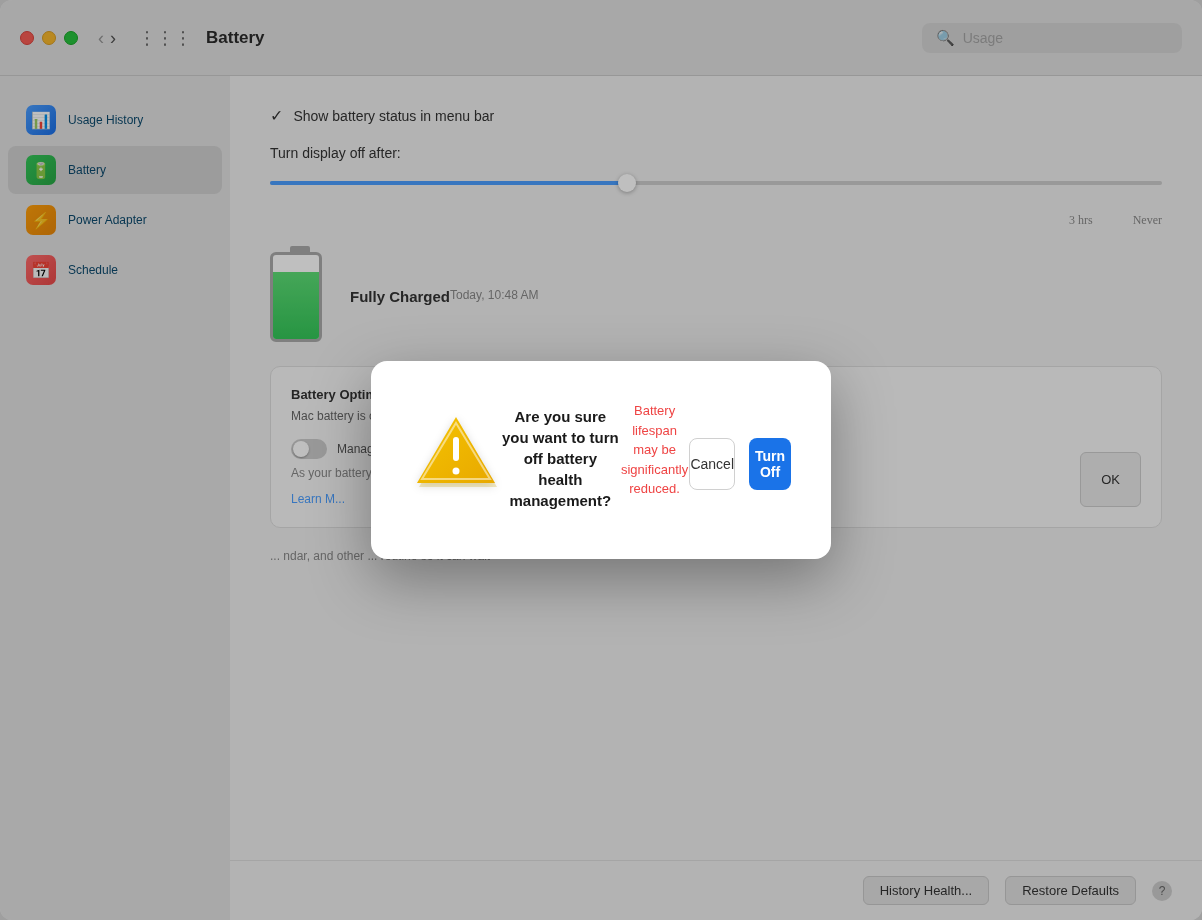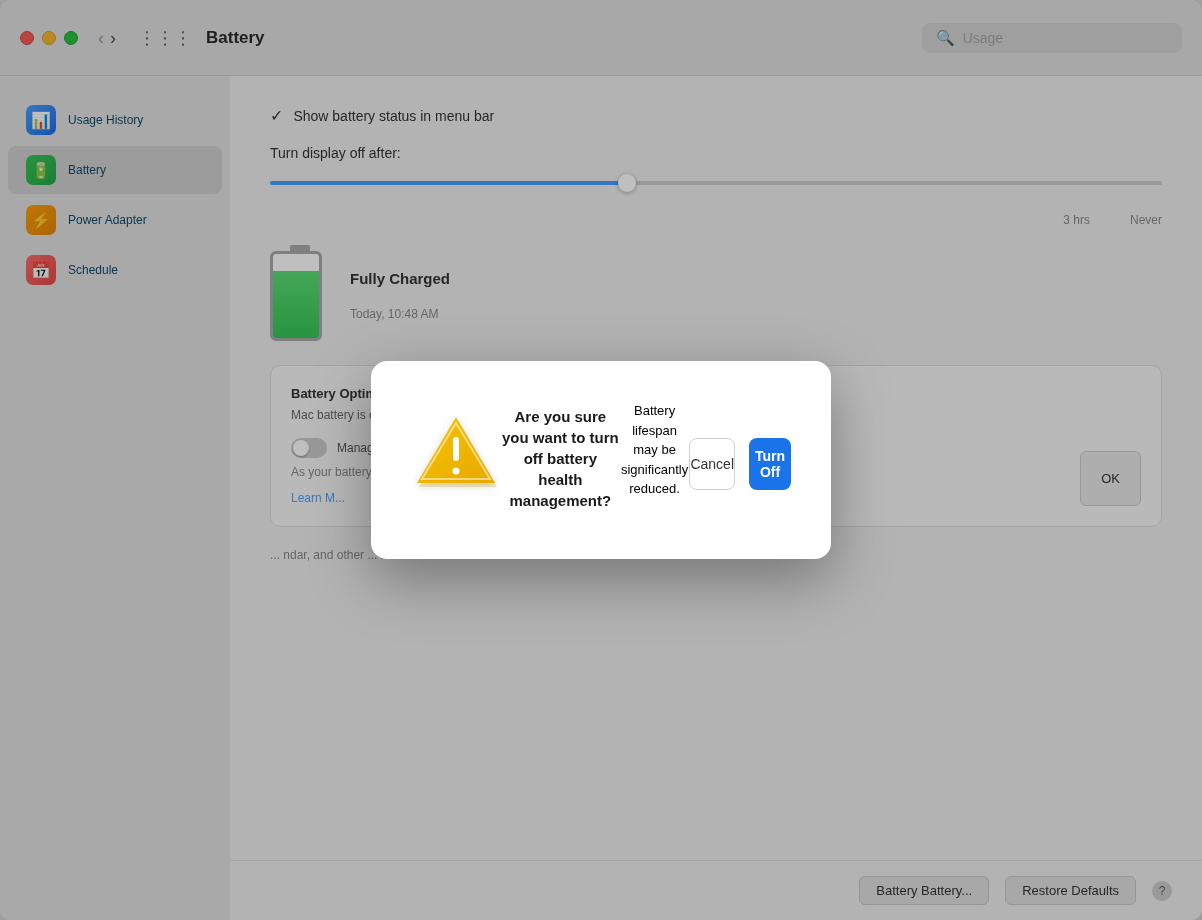--- a/index.html
+++ b/index.html
@@ -221,20 +221,21 @@
       box-shadow: 0 1px 4px rgba(0,0,0,0.3);
     }
 
     .slider-labels {
       display: flex;
       justify-content: flex-end;
       gap: 40px;
       font-size: 12px;
       color: #888;
       margin-bottom: 18px;
+      font-family: Liberation Serif, serif;
     }
 
     
     .battery-status-area {
       display: flex;
       align-items: center;
       gap: 20px;
       margin-bottom: 20px;
     }
 
@@ -266,22 +267,21 @@
     .battery-tip {
       width: 20px;
       height: 6px;
       background: #aaa;
       margin: 0 auto;
       border-radius: 2px 2px 0 0;
     }
 
     .charge-status {
       display: flex;
-      flex-direction: column;
-      gap: 20px;
+      gap: 0;
     }
 
     .charge-label {
       font-size: 15px;
       font-weight: 600;
       color: #333;
     }
 
     .charge-time {
       font-size: 12px;
@@ -447,21 +447,21 @@
       font-size: 15px;
       font-weight: 700;
       color: #1a1a1a;
       text-align: center;
       margin-bottom: 12px;
       line-height: 1.4;
     }
 
     .modal-body {
       font-size: 13px;
-      color: #000000;
+      color: #ef4444;
       text-align: center;
       margin-bottom: 28px;
       line-height: 1.5;
     }
 
     .modal-buttons {
       display: flex;
       gap: 14px;
       width: 100%;
       justify-content: center;
@@ -591,21 +591,21 @@
         <span class="learn-more-btn">Learn M...</span>
 
         <button class="ok-btn">OK</button>
       </div>
 
       <div class="optimization-note">... ndar, and other ... routine so it can wait</div>
     </div>
   </div>
 
   <div class="bottom-bar">
-    <button class="bottom-btn">Battery Battery...</button>
+    <button class="bottom-btn">History Health...</button>
     <button class="bottom-btn">Restore Defaults</button>
     <div class="help-icon">
       <span>?</span>
     </div>
   </div>
 </div>
 
 <div class="modal-overlay">
   <div class="modal-dialog">
 

